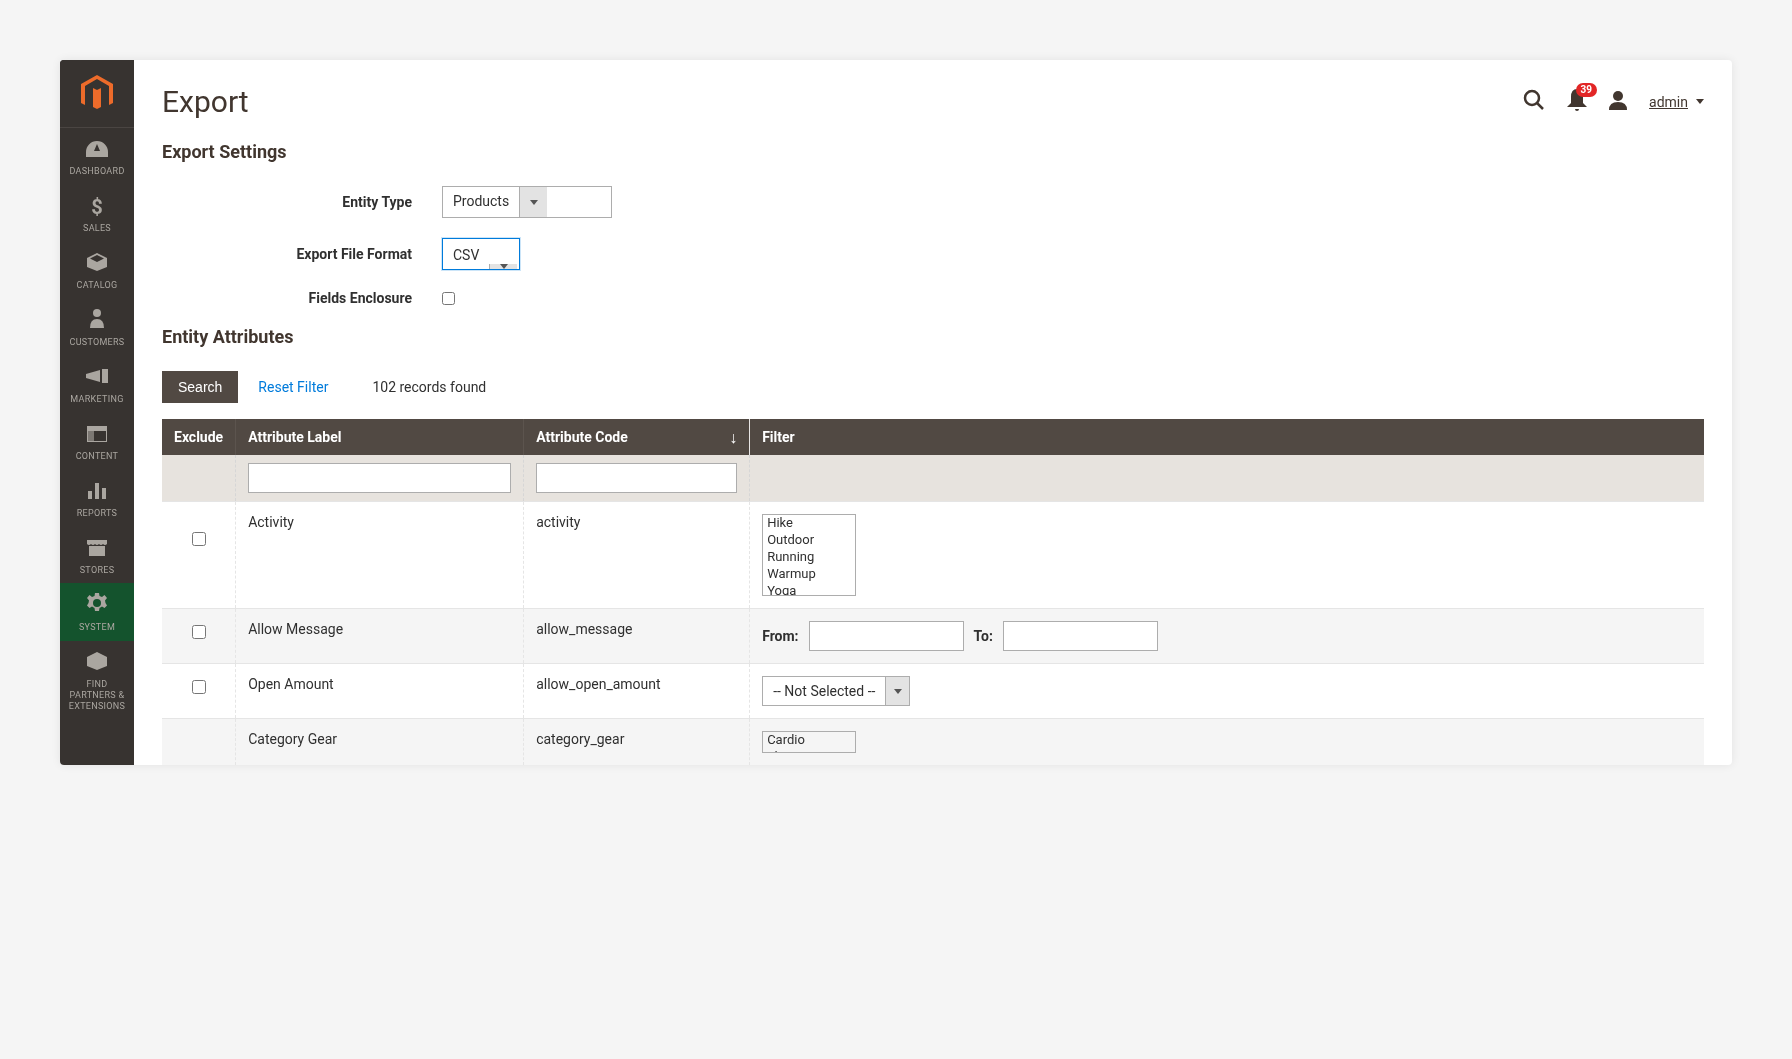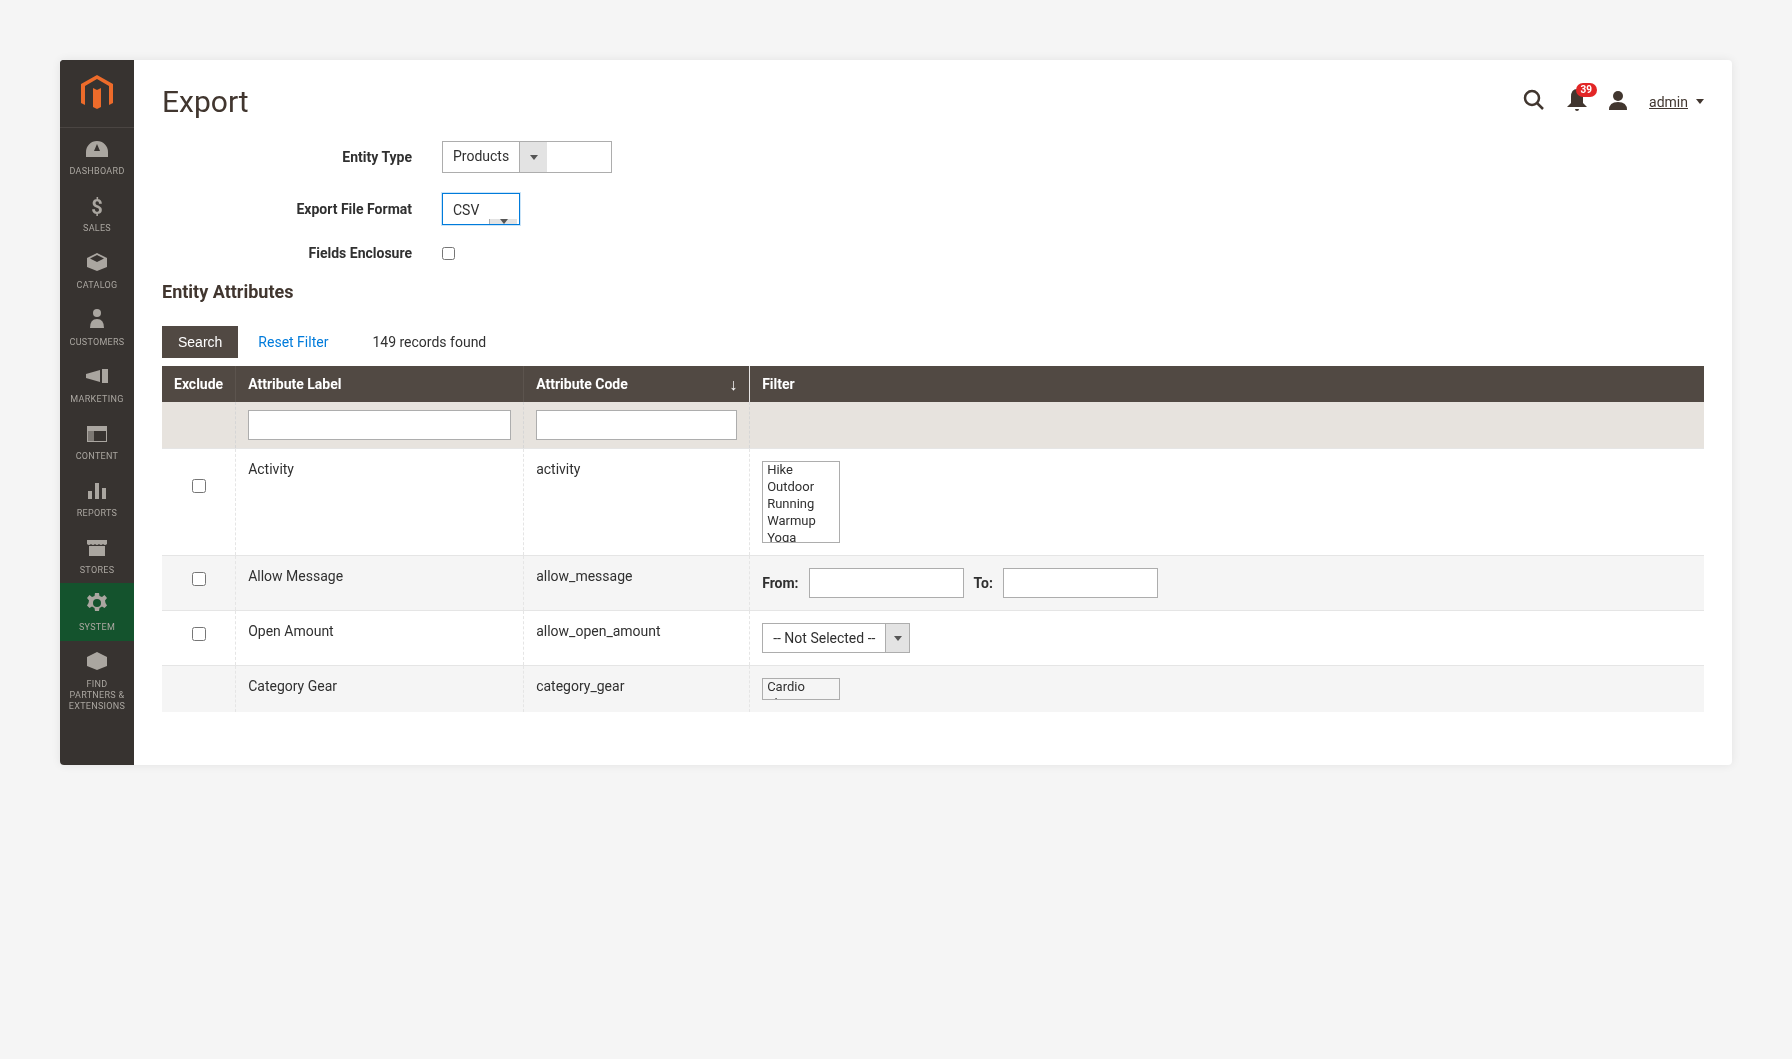--- a/index.html
+++ b/index.html
@@ -24,40 +24,40 @@
 .caret-down { width: 0; height: 0; border-left: 4px solid transparent; border-right: 4px solid transparent; border-top: 5px solid #41362f; }
 .content { padding: 22px 28px; overflow-y: auto; }
 .section-title { font-size: 18px; font-weight: 700; color: #41362f; margin-bottom: 24px; }
 .form-row { display: flex; align-items: center; margin-bottom: 20px; }
 .form-row label { width: 280px; text-align: right; padding-right: 30px; font-size: 14px; font-weight: 700; color: #303030; }
 .select-wrap { display: flex; border: 1px solid #adadad; background: #fff; height: 32px; }
 .select-wrap.focused { border: 1px solid #007bdb; box-shadow: 0 0 0 1px #007bdb33; align-items: flex-end; }
 .select-wrap .sel-text { padding: 6px 10px; font-size: 14px; color: #303030; }
 .select-wrap .sel-arrow { width: 28px; background: #e3e3e3; border-left: 1px solid #adadad; display: flex; align-items: center; justify-content: center; }
 .select-wrap .sel-arrow .tri { width: 0; height: 0; border-left: 4px solid transparent; border-right: 4px solid transparent; border-top: 5px solid #555; }
-.toolbar { display: flex; align-items: center; gap: 20px; margin-bottom: 8px; }
+.toolbar { display: flex; align-items: center; gap: 20px; margin-bottom: 16px; }
 .btn-search { background: #514943; color: #fff; border: none; padding: 8px 16px; font-size: 14px; cursor: pointer; }
 .link-reset { color: #007bdb; font-size: 14px; cursor: pointer; }
 .records { font-size: 14px; color: #303030; margin-left: 24px; }
 .table { width: 100%; border-collapse: collapse; }
 .table thead tr { background: #514943; color: #fff; }
 .table th { text-align: left; padding: 10px 12px; font-size: 14px; font-weight: 700; border-right: 1px solid #8a837f33; }
 .table th:last-child { border-right: none; }
 .table th.sort { position: relative; margin-top: 20px; }
 .table th.sort .sort-arrow { position: absolute; right: 12px; top: 50%; transform: translateY(-50%); font-size: 16px; }
 .filter-row { background: #e7e3de; }
 .filter-row td { padding: 8px 12px; border-right: 1px dashed #d6d6d6; }
 .filter-row td:last-child { border-right: none; }
 .filter-row input[type="text"] { width: 100%; height: 30px; border: 1px solid #adadad; padding: 4px 8px; font-size: 13px; }
 .table tbody tr.data-row td { padding: 12px; font-size: 14px; color: #303030; border-top: 1px solid #e5e5e5; border-right: 1px dashed #e5e5e5; vertical-align: top; }
 .table tbody tr.data-row td:last-child { border-right: none; }
 .table tbody tr.data-row.alt { background: #f5f5f5; }
 .exclude-cb { display: flex; justify-content: center; padding-top: 18px; }
 .exclude-cb input { width: 14px; height: 14px; }
-.multi-select { border: 1px solid #adadad; width: 78px; height: 82px; overflow-y: scroll; font-size: 13px; padding: 0; }
+.multi-select { border: 1px solid #adadad; width: 94px; height: 82px; overflow-y: scroll; font-size: 13px; padding: 0; }
 .multi-select div { padding: 0 4px; line-height: 1.3; }
 .multi-select.short { height: 22px; }
 .range-wrap { display: flex; align-items: center; gap: 10px; }
 .range-wrap label { font-size: 14px; font-weight: 700; color: #303030; }
 .range-wrap input { width: 155px; height: 30px; border: 1px solid #adadad; padding: 4px 8px; }
 .sel2 { display: flex; border: 1px solid #adadad; background: #fff; width: fit-content; }
 .sel2 .t { padding: 6px 10px; font-size: 14px; }
 .sel2 .a { width: 24px; background: #e3e3e3; border-left: 1px solid #adadad; display: flex; align-items: center; justify-content: center; }
 .sel2 .a .tri { width: 0; height: 0; border-left: 4px solid transparent; border-right: 4px solid transparent; border-top: 5px solid #555; }
 .col-exclude { width: 62px; margin-top: 16px; }
@@ -160,20 +160,21 @@
               <path d="M0 20 Q0 12 9 12 Q18 12 18 20 Z" fill="#41362f"></path>
             </svg></span>
         <span class="user-wrap">
           <span class="user-name">admin</span>
           <span class="caret-down"></span>
         </span>
       </div>
     </div>
 
     <div class="content">
+      <h2 class="section-title">Export Settings</h2>
 
       <div class="form-row">
         <label>Entity Type</label>
         <div class="select-wrap" style="width:170px">
           <span class="sel-text">Products</span>
           <span class="sel-arrow">
               <span class="tri"></span>
             </span>
         </div>
       </div>
@@ -191,21 +192,21 @@
       <div class="form-row">
         <label>Fields Enclosure</label>
         <input type="checkbox" style="">
       </div>
 
       <h2 class="section-title" style="margin-top:16px">Entity Attributes</h2>
 
       <div class="toolbar">
         <button class="btn-search">Search</button>
         <span class="link-reset">Reset Filter</span>
-        <span class="records">149 records found</span>
+        <span class="records">102 records found</span>
       </div>
 
       <table class="table">
         <thead>
           <tr>
             <th class="col-exclude">Exclude</th>
             <th class="col-label">Attribute Label</th>
             <th class="col-code sort"><span>Attribute Code</span><span class="sort-arrow">↓</span></th>
             <th>Filter</th>
           </tr>

